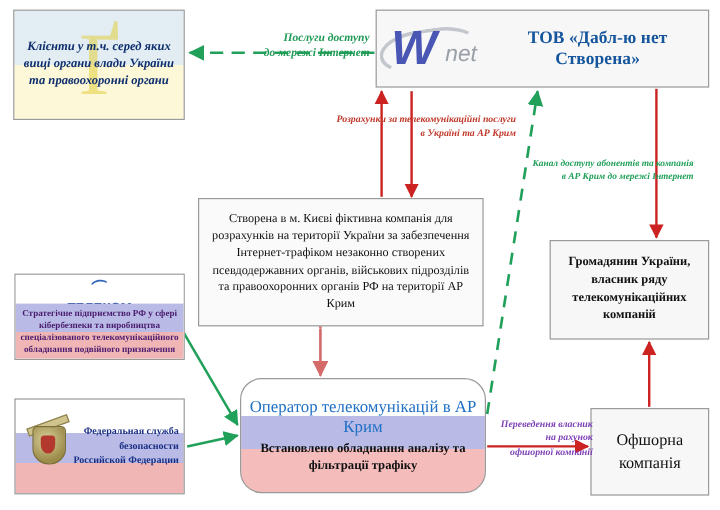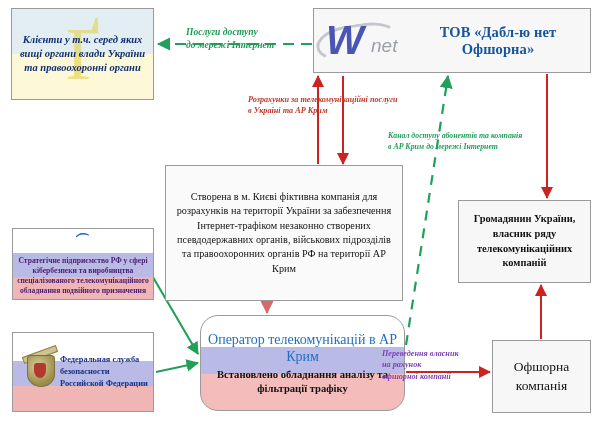--- a/index.html
+++ b/index.html
@@ -32,21 +32,21 @@
   #wnet .logo .swoosh{position:absolute;left:2px;top:6px;width:78px;height:30px;
      border:3px solid #b9bdc4;border-radius:50%/60%;border-color:#c3c7cd transparent transparent #c3c7cd;
      transform:rotate(-8deg);}
   #wnet .logo .w{position:absolute;left:12px;top:2px;font-family:"Liberation Sans",sans-serif;
      font-weight:bold;font-style:italic;font-size:40px;color:#4a56b4;line-height:1;}
   #wnet .logo .net{position:absolute;left:44px;top:18px;font-family:"Liberation Sans",sans-serif;
      font-style:italic;font-size:19px;color:#9aa0a8;line-height:1;margin-left:13px;}
   #wnet .title{font-weight:bold;font-size:14.5px;color:#14559c;letter-spacing:.1px;}
 
   
-  #fictive{left:165px;top:165px;width:238px;height:136px;background:#fafafa;}
+  #fictive{left:165px;top:165px;width:238px;height:107px;background:#fafafa;}
   #fictive .txt{font-size:10.2px;color:#111;line-height:1.4;padding:0 7px;}
 
   
   #voen{left:12px;top:228px;width:142px;height:72px;padding:0;background:#ffffff;
         justify-content:flex-start;}
   #voen .head{width:100%;height:24px;background:#ffffff;display:flex;align-items:center;
         justify-content:center;gap:2px;flex-direction:column;}
   #voen .head .w1{font-family:"Liberation Sans",sans-serif;font-weight:bold;font-size:11px;color:#123a8a;}
   #voen .head .mark{color:#2d64b8;font-size:13px;font-weight:bold;transform:rotate(-8deg);}
   #voen .body{width:100%;flex:1;
@@ -60,39 +60,39 @@
        flex-direction:row;justify-content:flex-start;}
   #fsb .emblem{width:40px;height:46px;flex:none;margin-left:7px;position:relative;}
   #fsb .emblem .shield{position:absolute;left:7px;top:6px;width:26px;height:30px;
        background:radial-gradient(circle at 40% 35%, #d8cf9a, #9c8c4a 70%);
        border-radius:4px 4px 50% 50%/4px 4px 40% 40%;border:1px solid #7d6f38;}
   #fsb .emblem .shield:after{content:"";position:absolute;left:6px;top:7px;width:12px;height:15px;
        background:#b3392f;border-radius:3px 3px 50% 50%;}
   #fsb .emblem .sword{position:absolute;left:2px;top:2px;width:34px;height:5px;
        background:#cfc48c;transform:rotate(-20deg);border:1px solid #8d8150;}
   #fsb .txt{flex:1;font-size:8.4px;font-weight:bold;color:#1a2f84;line-height:1.45;
-       text-align:left;padding-right:4px;}
+       text-align:right;padding-right:4px;}
 
   
   #crimea{left:200px;top:315px;width:205px;height:96px;padding:0;
       background:linear-gradient(180deg,#ffffff 0 33%, #b9bbe6 33% 62%, #f5bcbc 62% 100%);
       justify-content:center;border-radius:18px;}
   #crimea .t1{font-size:14px;color:#1f6fc4;line-height:1.22;}
   #crimea .t2{font-size:10.6px;font-weight:bold;color:#101010;line-height:1.3;margin-top:3px;padding:0 6px;}
 
   
   #citizen{left:458px;top:200px;width:133px;height:83px;}
   #citizen .txt{font-size:10.4px;font-weight:bold;color:#101010;line-height:1.42;padding:0 6px;}
 
   
   #offshore{left:492px;top:340px;width:99px;height:73px;}
   #offshore .txt{font-size:13.5px;color:#101010;line-height:1.35;}
 
   
-  .lbl{position:absolute;font-style:italic;font-weight:bold;text-align:left;
+  .lbl{position:absolute;font-style:italic;font-weight:bold;text-align:right;
        line-height:1.38;white-space:pre-line;}
   #lbl-access{left:186px;top:25px;width:122px;font-size:9.6px;color:#1f9a55;}
   #lbl-settle{left:248px;top:94px;width:182px;font-size:8.2px;color:#c0392b;}
   #lbl-channel{left:388px;top:131px;width:190px;font-size:7.8px;color:#23a05c;}
   #lbl-transfer{left:382px;top:348px;width:112px;font-size:8.2px;color:#7d3fb5;}
 </style>
 </head>
 <body>
 
 <div id="stage">
@@ -163,21 +163,21 @@
 та правоохоронні
 органи</div>
   </div>
 
   <div class="box" id="wnet">
     <div class="logo">
       <div class="swoosh"></div>
       <div class="w">W</div>
       <div class="net">net</div>
     </div>
-    <div class="title">ТОВ «Дабл-ю нет Офшорна»</div>
+    <div class="title">ТОВ «Дабл-ю нет Створена»</div>
   </div>
 
   <div class="box" id="fictive">
     <div class="txt">Створена в м. Києві фіктивна компанія для розрахунків на території України за забезпечення Інтернет-трафіком незаконно створених псевдодержавних органів, військових підрозділів та правоохоронних органів РФ на території АР Крим</div>
   </div>
 
   <div class="box" id="voen">
     <div class="head">
       <span class="w1">ВОЕН</span>
       <span class="mark">⏜</span>

